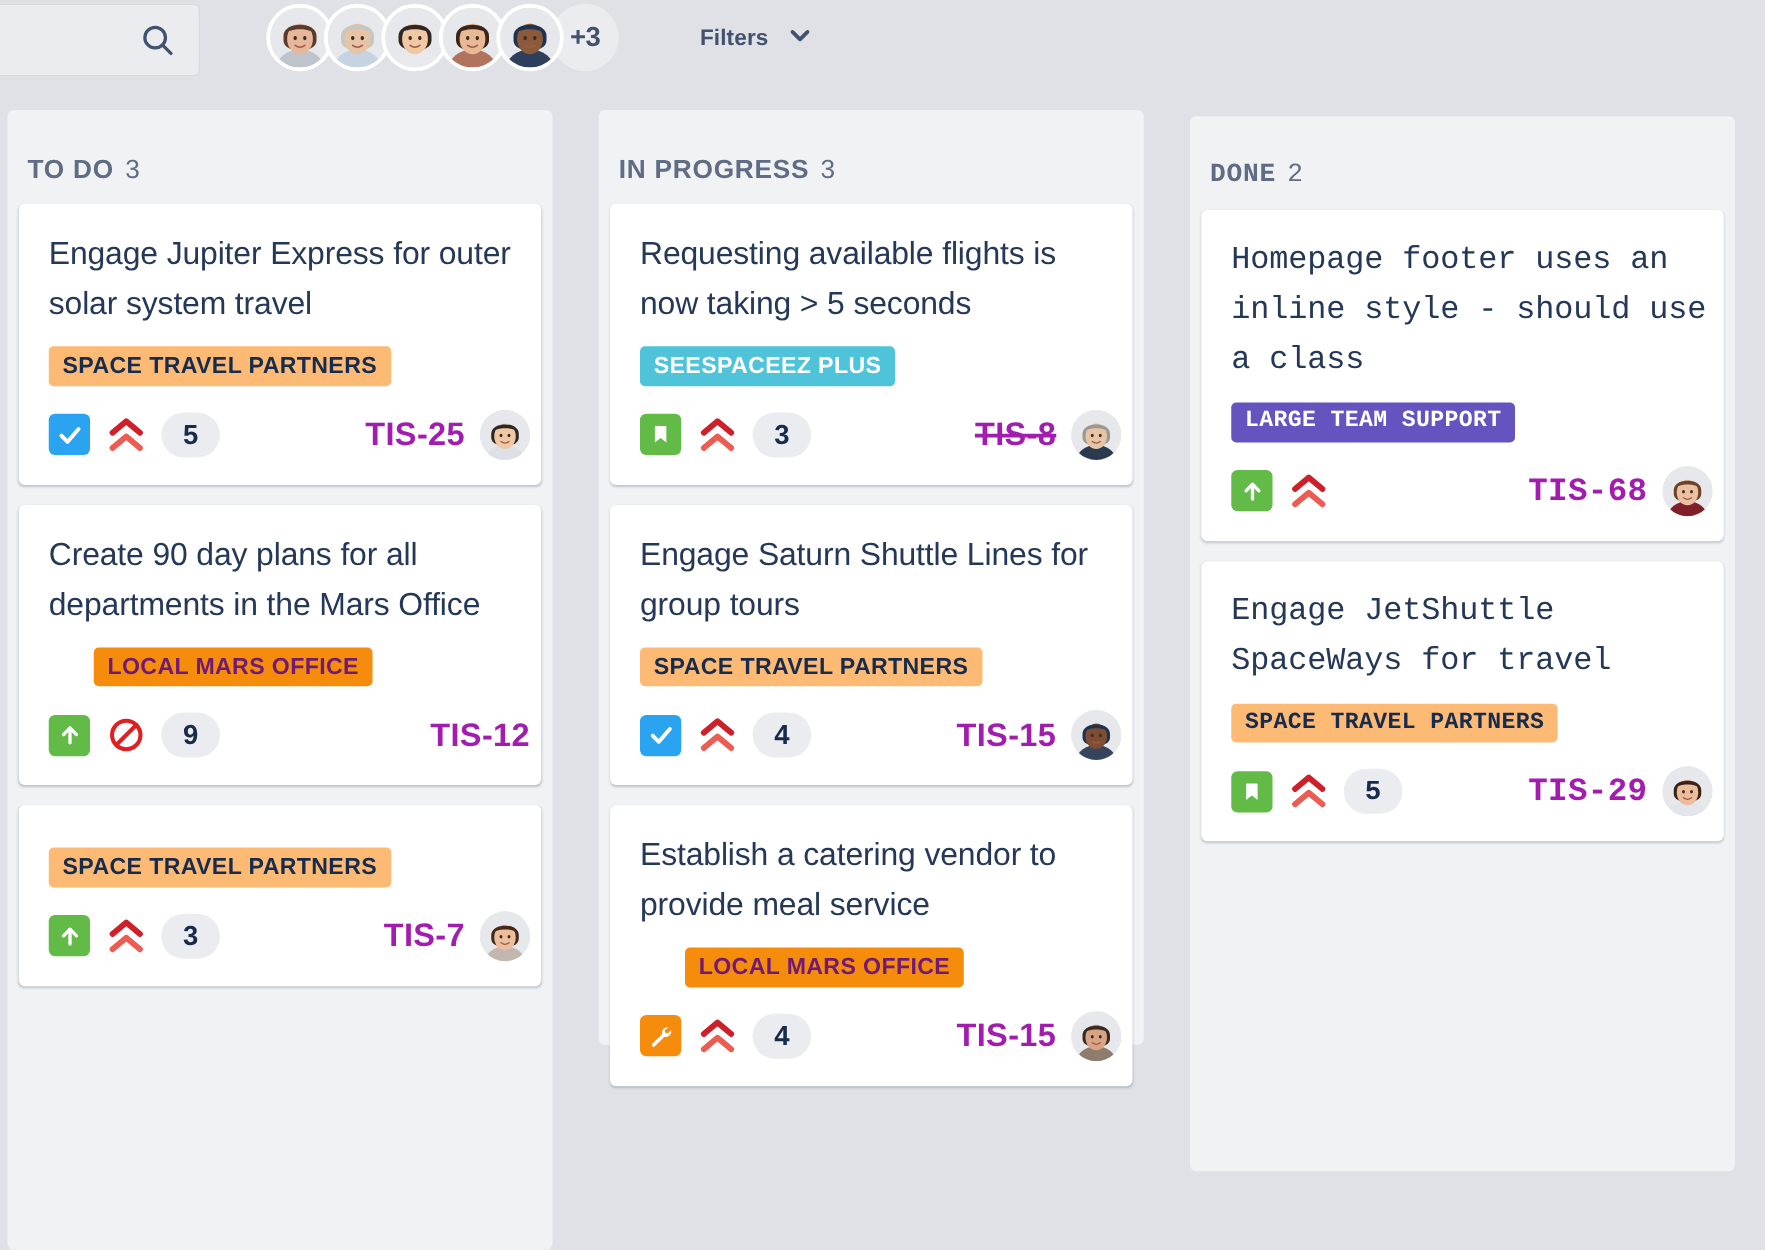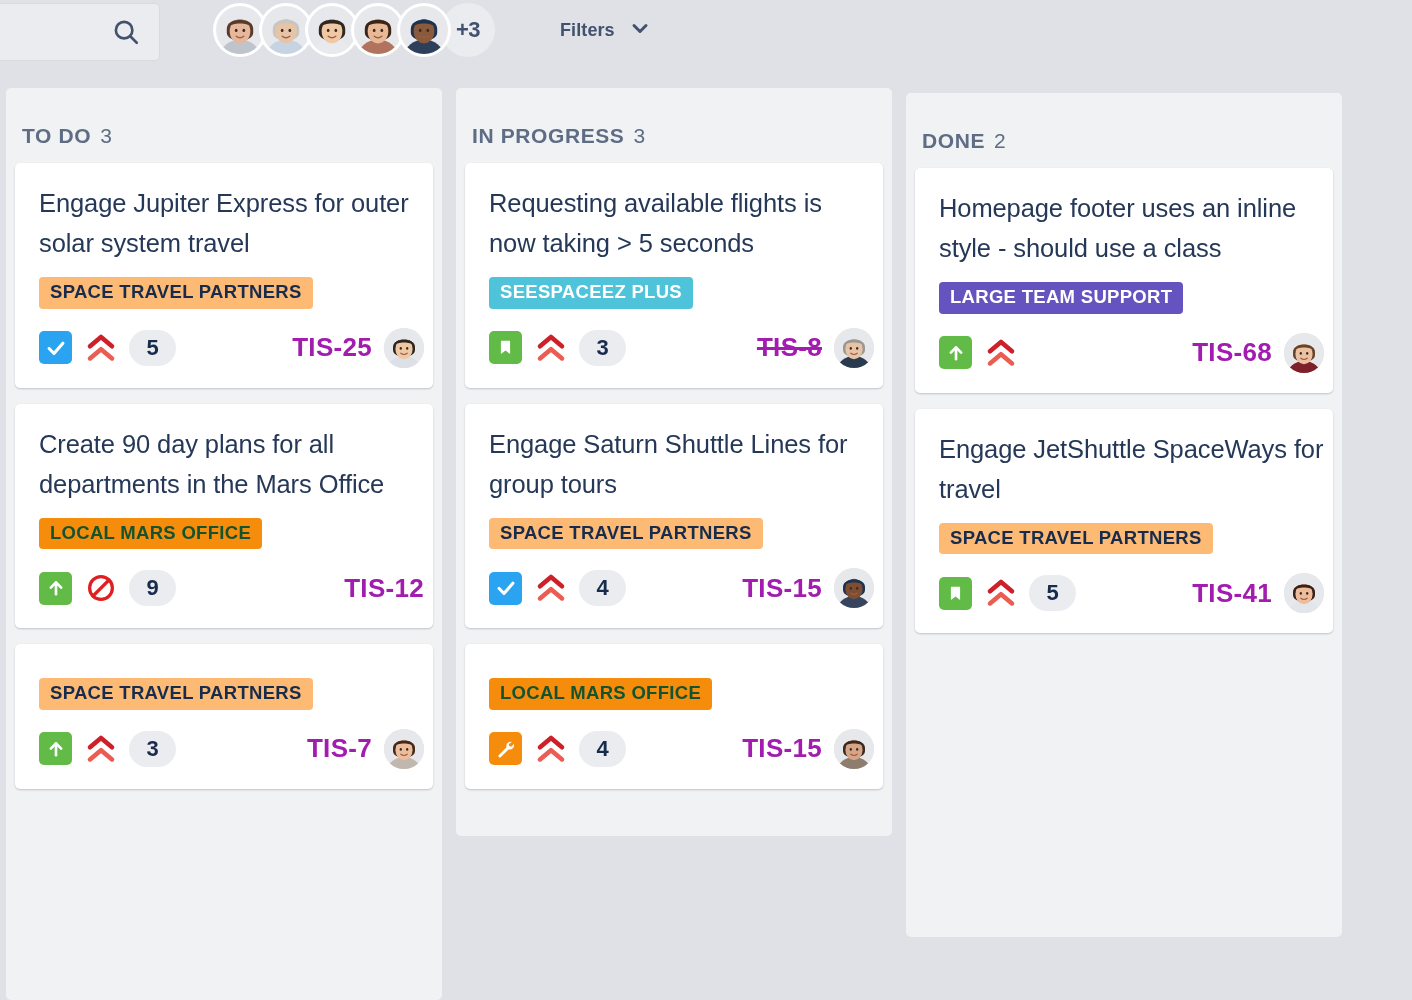--- a/index.html
+++ b/index.html
@@ -88,37 +88,37 @@
   .filters-label {
     font-size: 18px;
     font-weight: 700;
     color: #42526E;
     letter-spacing: 0.1px;
   }
 
   
   .board {
     display: flex;
-    gap: 14px;
+    gap: 37px;
     padding: 0 6px 0 6px;
     height: 912px;
     align-items: flex-start;
   }
 
   .column {
     width: 436px;
     background: #F1F2F4;
     border-radius: 5px;
     padding: 0 9px;
     flex: 0 0 auto;
     position: relative;
   }
   .column.col-todo   { height: 912px; }
   .column.col-prog   { height: 748px; }
-  .column.col-done   { height: 844px; margin-top: 5px; }
+  .column.col-done   { height: 844px; margin-top: 5px; font-family: Liberation Mono, monospace; }
 
   .col-header {
     display: flex;
     align-items: baseline;
     gap: 9px;
     padding: 36px 0 0 7px;
     height: 75px;
   }
   .col-title {
     font-size: 21px;
@@ -153,21 +153,21 @@
     display: inline-block;
     margin-top: 14px;
     border-radius: 4px;
     padding: 6px 11px 7px 11px;
     font-size: 18.5px;
     font-weight: 700;
     letter-spacing: 0.3px;
     line-height: 1;
   }
   .tag-yellow { background: #fdba74; color: #172B4D; }
-  .tag-orange { background: #F58C0B; color: #14532d; }
+  .tag-orange { background: #F58C0B; color: #701a75; margin-left: 36px; }
   .tag-teal   { background: #4EC3DA; color: #FFFFFF; }
   .tag-purple { background: #6554C0; color: #FFFFFF; }
 
   .card-footer {
     display: flex;
     align-items: center;
     margin-top: 19px;
     height: 40px;
   }
   .footer-left {
@@ -513,20 +513,21 @@
       <path d="M10.4 17.5 C11 9.5, 29 9.5, 29.6 17.5 C27 13.5, 13 13.5, 10.4 17.5 Z" fill="#1F3350"></path>
       <ellipse cx="16.8" cy="20.4" rx="1.15" ry="1.35" fill="#3b2b22"></ellipse>
       <ellipse cx="23.2" cy="20.4" rx="1.15" ry="1.35" fill="#3b2b22"></ellipse>
       <path d="M16.8 25.2 Q20 27.8 23.2 25.2" stroke="#9c5b4d" stroke-width="1.1" fill="none" stroke-linecap="round"></path>
     </svg>
             </span>
           </div>
         </div>
       </div>
       <div class="card">
+        <div class="card-title">Establish a catering vendor to provide meal service</div>
         <span class="tag tag-orange">LOCAL MARS OFFICE</span>
         <div class="card-footer">
           <div class="footer-left">
             <span class="type-icon type-bug">
               <svg width="21" height="21" viewBox="0 0 24 24" fill="#fff" stroke="none">
               <path d="M19.3 4.6a4.9 4.9 0 0 0-6.1 6.1L4.4 19.5a1.6 1.6 0 0 0 2.3 2.3l8.8-8.8
                        a4.9 4.9 0 0 0 6.1-6.1l-2.9 2.9-2.4-.5-.5-2.4z"></path>
               </svg>
             </span>
             <span class="prio">
@@ -609,21 +610,21 @@
             </span>
             <span class="prio">
     <svg width="32" height="30" viewBox="0 0 32 30" fill="none" stroke-linecap="round" stroke-linejoin="round" stroke-width="4.6">
       <polyline points="5,13.2 16,4 27,13.2" stroke="#CE2029"></polyline>
       <polyline points="5,25.4 16,16.2 27,25.4" stroke="#EB5C52"></polyline>
     </svg>
             </span>
             <span class="points">5</span>
           </div>
           <div class="footer-right">
-            <span class="issue-key">TIS-41</span>
+            <span class="issue-key">TIS-29</span>
             <span class="card-avatar">
               <svg class="face" viewBox="0 0 40 40" preserveAspectRatio="xMidYMid slice">
       <rect width="40" height="40" fill="#E6E8EB"></rect>
       <ellipse cx="20" cy="41" rx="16" ry="13" fill="#E2E5E9"></ellipse>
       <path d="M9 19 C9 9,31 9,31 19 L31 22 C31 31,9 31,9 22 Z" fill="#3A2218"></path>
       <ellipse cx="20" cy="21" rx="8.6" ry="10.2" fill="#EDBD9B"></ellipse>
       <path d="M10.4 17.5 C11 9.5, 29 9.5, 29.6 17.5 C27 13.5, 13 13.5, 10.4 17.5 Z" fill="#3A2218"></path>
       <ellipse cx="16.8" cy="20.4" rx="1.15" ry="1.35" fill="#3b2b22"></ellipse>
       <ellipse cx="23.2" cy="20.4" rx="1.15" ry="1.35" fill="#3b2b22"></ellipse>
       <path d="M16.8 25.2 Q20 27.8 23.2 25.2" stroke="#9c5b4d" stroke-width="1.1" fill="none" stroke-linecap="round"></path>

